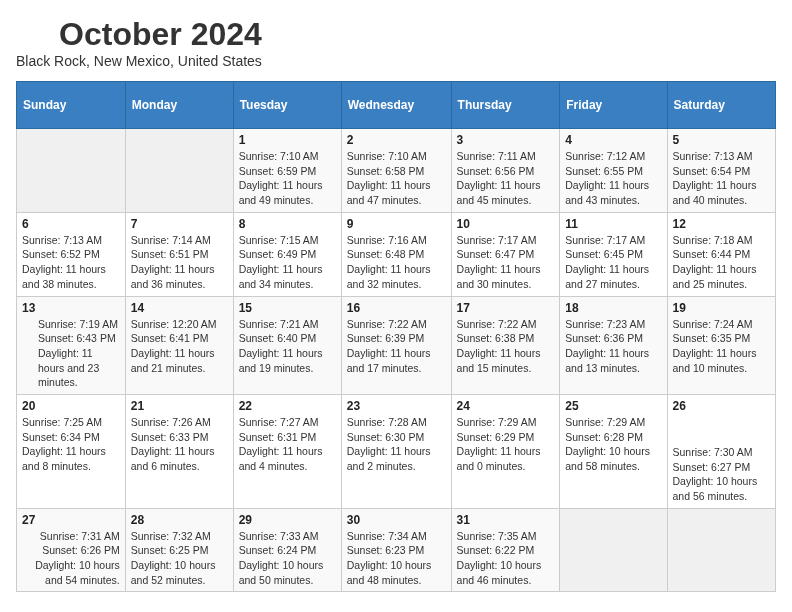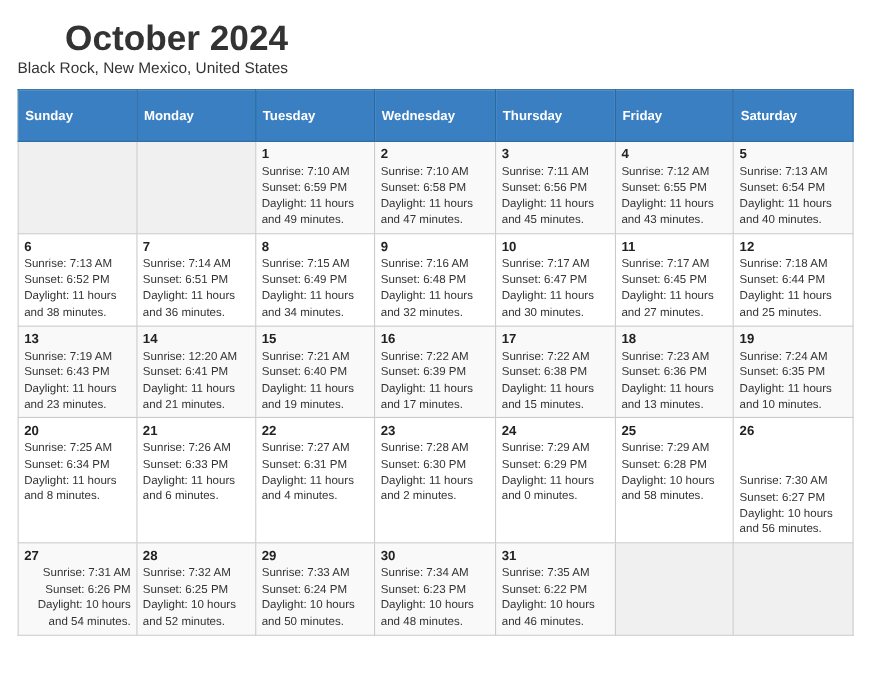--- a/index.html
+++ b/index.html
@@ -184,21 +184,21 @@
         <td>
           <span class="day-number">12</span>
           <div class="day-info" style="white-space: pre-line;">Sunrise: 7:18 AM
 Sunset: 6:44 PM
 Daylight: 11 hours and 25 minutes.</div>
         </td>
       </tr>
       <tr>
         <td>
           <span class="day-number">13</span>
-          <div class="day-info" style="white-space: pre-line;">Sunrise: 7:19 AM
+          <div class="day-info" style="white-space: pre-line; margin-left: 16px;">Sunrise: 7:19 AM
 Sunset: 6:43 PM
 Daylight: 11 hours and 23 minutes.</div>
         </td>
         <td>
           <span class="day-number">14</span>
           <div class="day-info" style="white-space: pre-line;">Sunrise: 12:20 AM
 Sunset: 6:41 PM
 Daylight: 11 hours and 21 minutes.</div>
         </td>
         <td>

